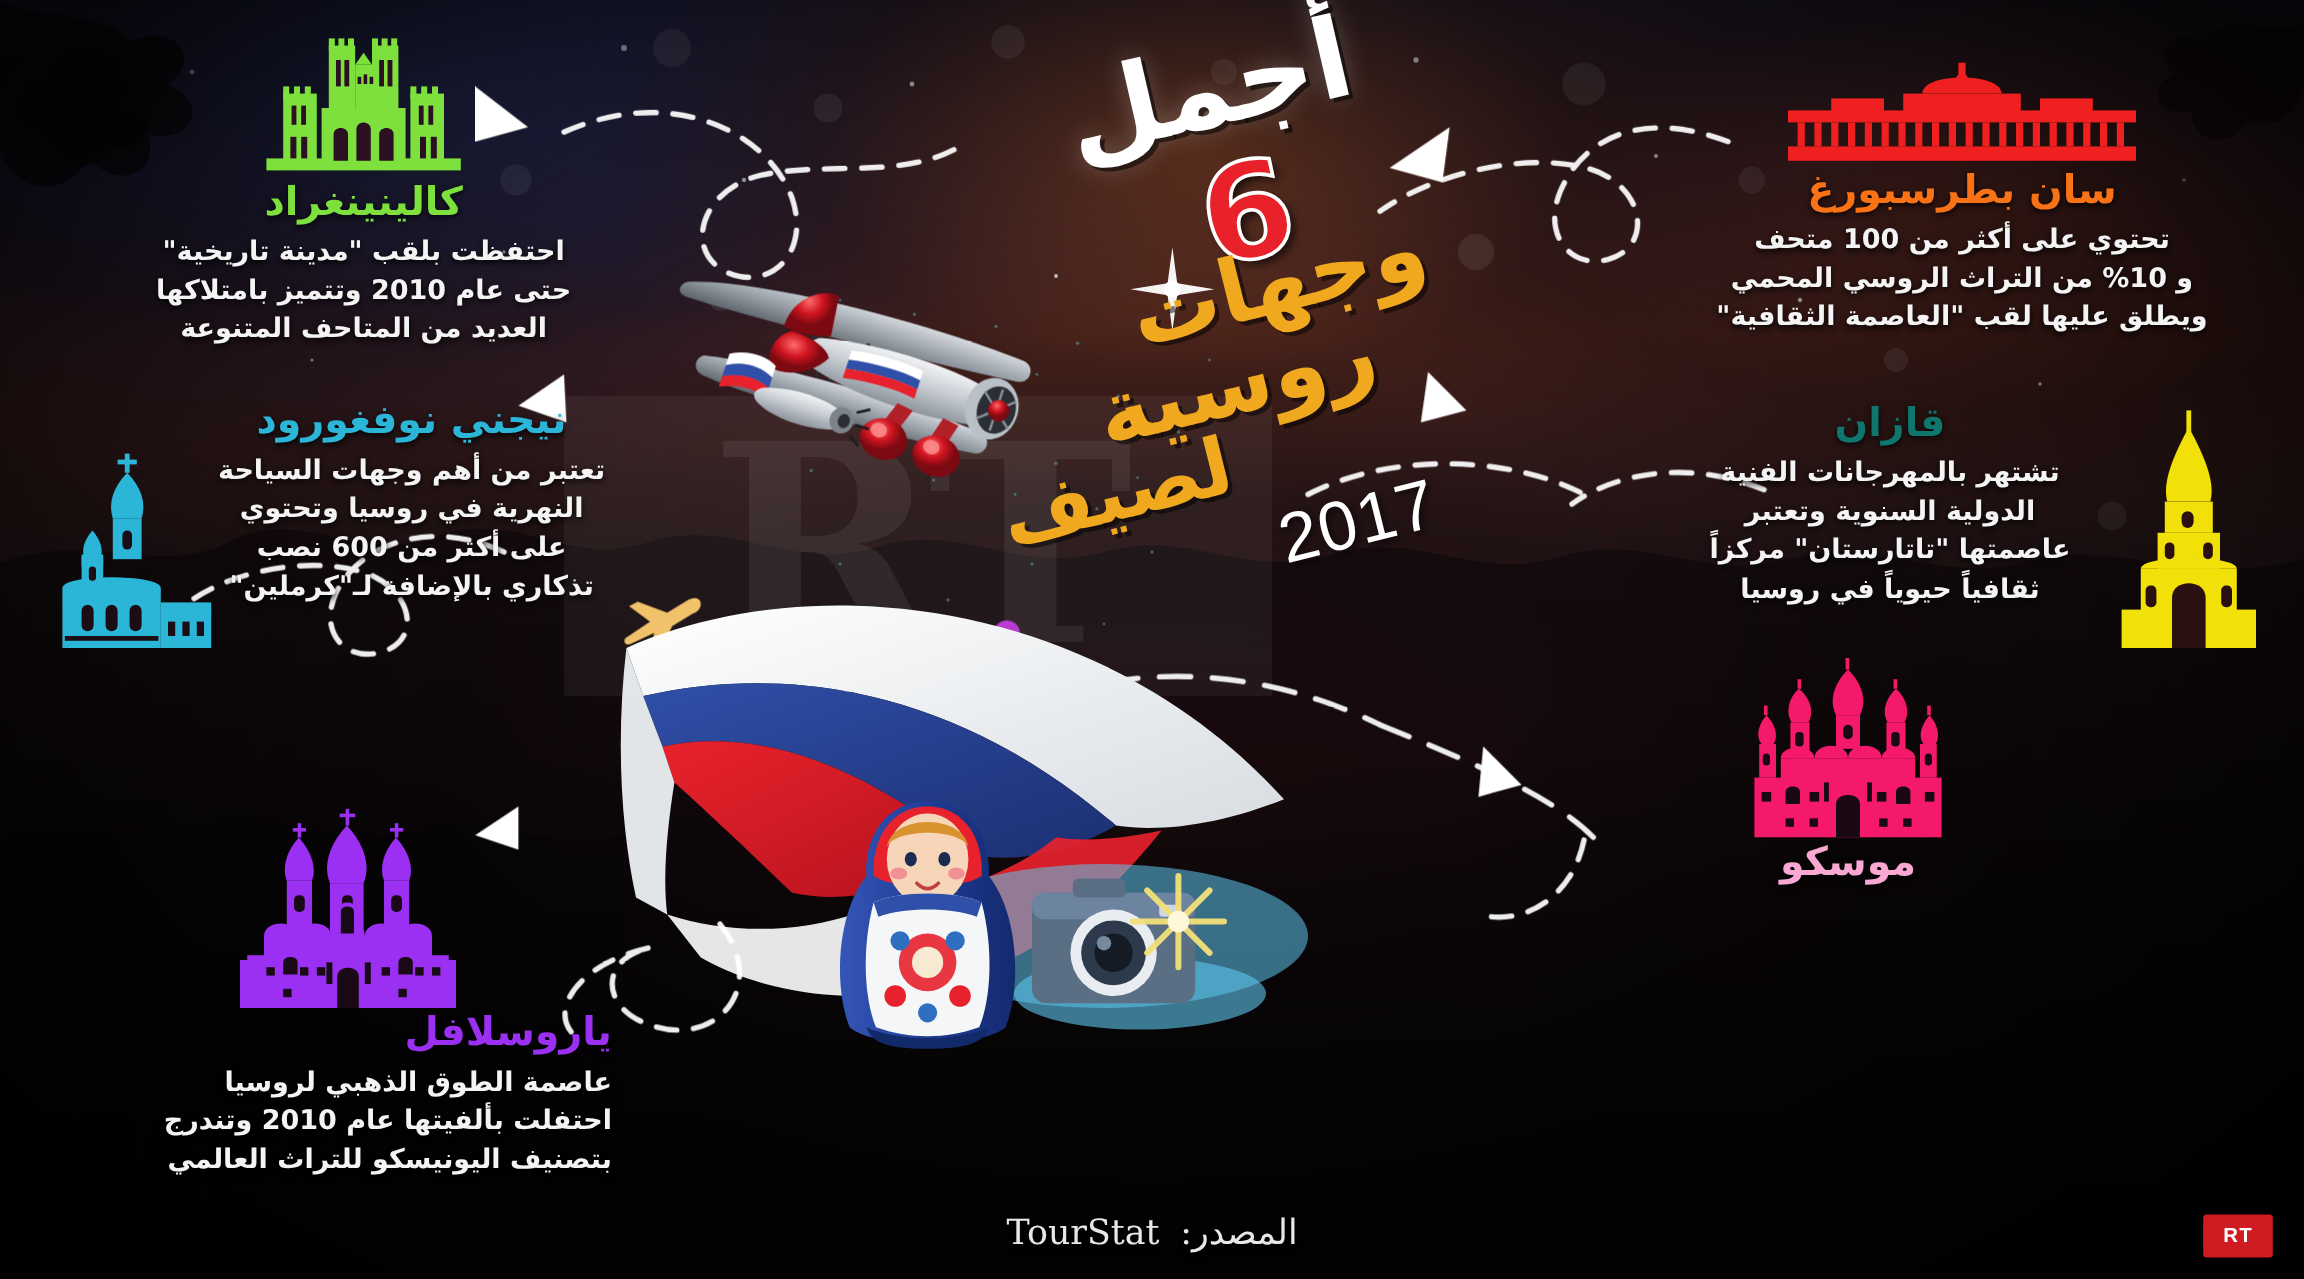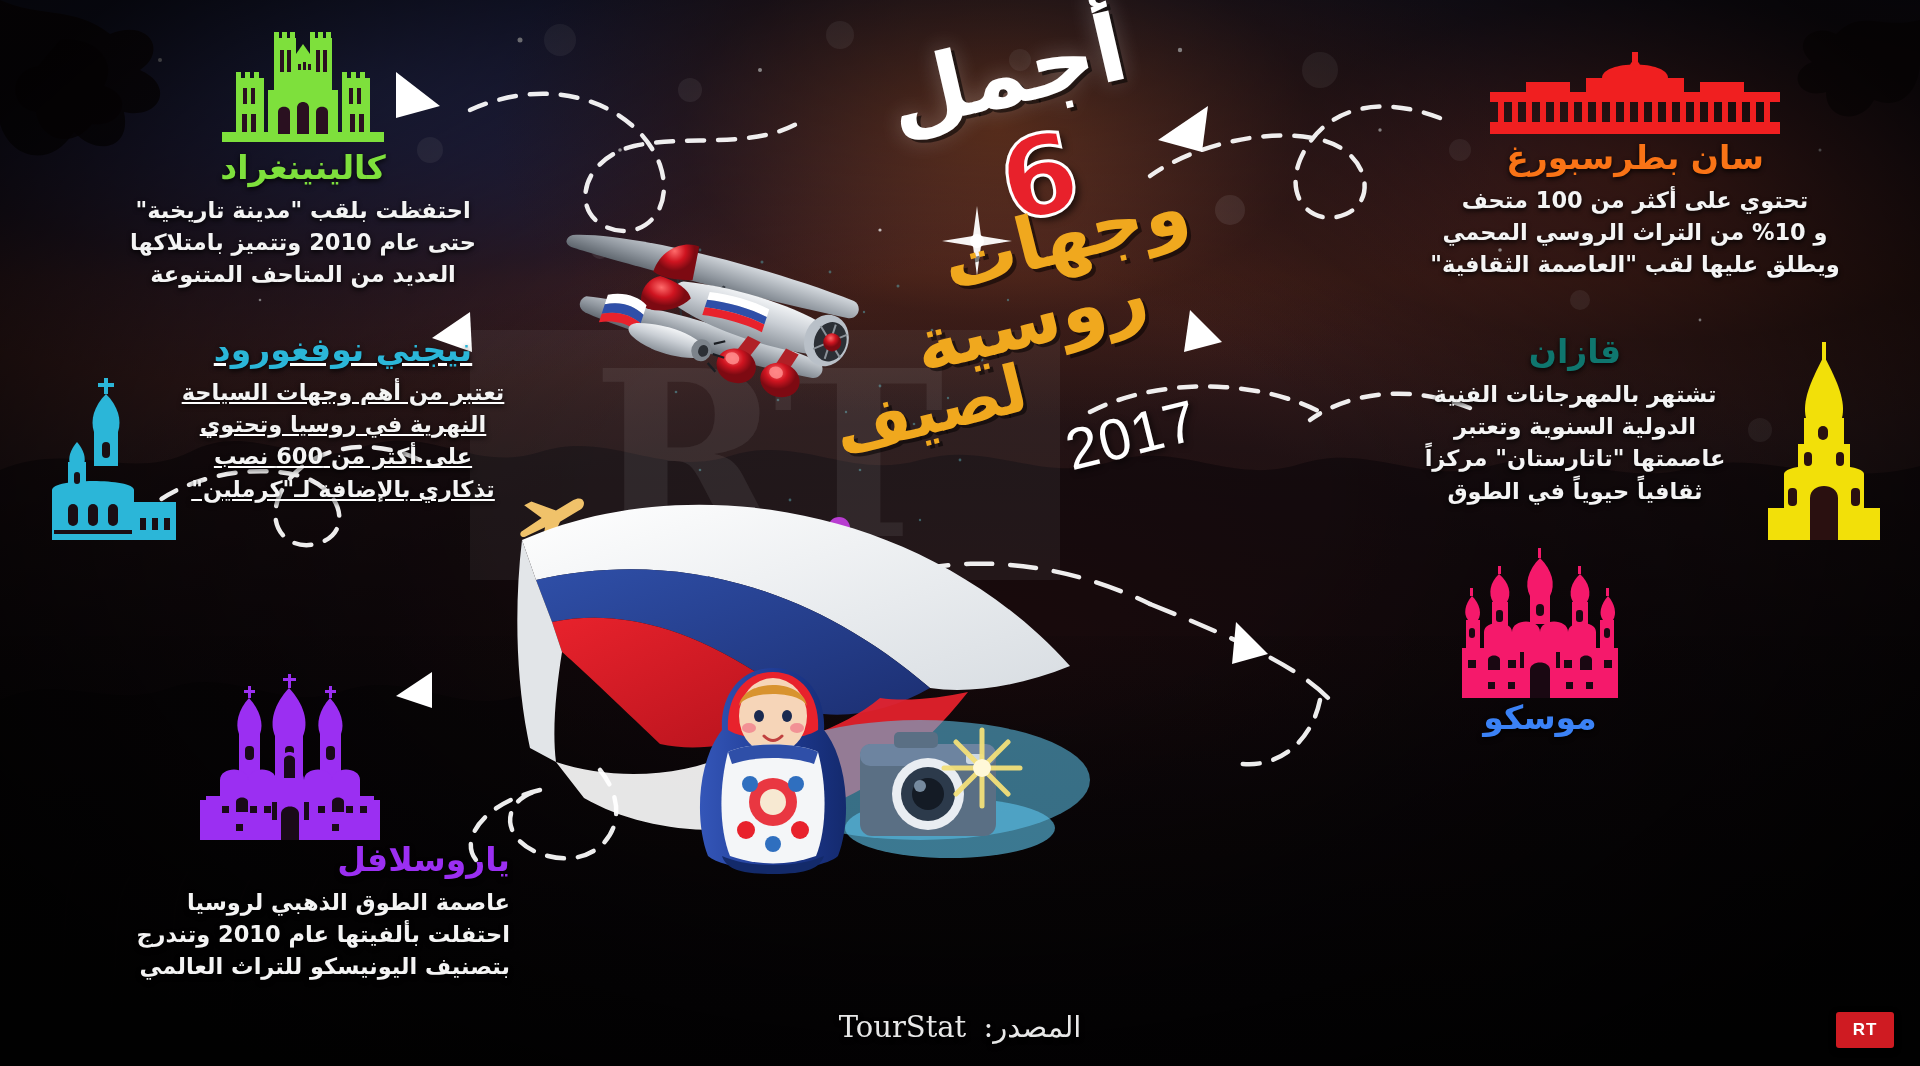--- a/index.html
+++ b/index.html
@@ -375,21 +375,21 @@
       <rect x="36" y="104" width="6" height="12" rx="3"></rect>
       <rect x="30" y="136" width="10" height="22" rx="5"></rect>
       <rect x="50" y="136" width="10" height="22" rx="5"></rect>
       <rect x="70" y="136" width="10" height="22" rx="5"></rect>
       <rect x="102" y="150" width="6" height="12"></rect>
         <rect x="114" y="150" width="6" height="12"></rect>
         <rect x="126" y="150" width="6" height="12"></rect>
       <rect x="16" y="162" width="78" height="4"></rect>
     </g>
   </svg>
-  <div class="block" style="left:158px; top:330px; width:370px;text-decoration:underline;">
+  <div class="block" style="left:158px; top:330px; width:370px;">
     <div class="city-name" style="color:#2bb6d8">نيجني نوفغورود</div>
     <div class="city-desc">تعتبر من أهم وجهات السياحة
 النهرية في روسيا وتحتوي
 على أكثر من 600 نصب
 تذكاري بالإضافة لـ"كرملين"</div>
   </div>
 
   <svg style="position:absolute;left:1760px;top:340px;width:130px;height:200px;" viewBox="0 0 130 200">
     <g fill="#f2e009">
       <rect x="62" y="2" width="4" height="18"></rect>
@@ -408,21 +408,21 @@
       <rect x="76" y="112" width="8" height="14" rx="4"></rect>
       <rect x="28" y="148" width="9" height="18" rx="4"></rect>
       <rect x="91" y="148" width="9" height="18" rx="4"></rect>
     </g>
   </svg>
   <div class="block" style="left:1380px; top:332px; width:390px;">
     <div class="city-name" style="color:#0f766e">قازان</div>
     <div class="city-desc">تشتهر بالمهرجانات الفنية
 الدولية السنوية وتعتبر
 عاصمتها "تاتارستان" مركزاً
-ثقافياً حيوياً في الطوق</div>
+ثقافياً حيوياً في روسيا</div>
   </div>
 
   <div class="block" style="left:70px; top:672px; width:440px;text-align:right;">
     <svg class="icon" width="180" height="168" viewBox="0 0 180 168">
       <g fill="#9b2ff2">
         <rect x="88" y="2" width="3" height="14"></rect>
           <rect x="83" y="6" width="13" height="3"></rect>
         <path d="M89,16 C74,32 69,50 75,64 L103,64 C109,50 104,32 89,16 Z"></path>
         <rect x="75" y="64" width="28" height="44"></rect>
         <rect x="48" y="14" width="3" height="12"></rect>
@@ -509,21 +509,21 @@
         <rect x="104" y="112" width="8" height="8"></rect>
           <rect x="144" y="112" width="8" height="8"></rect>
         <rect x="28" y="134" width="7" height="7"></rect>
           <rect x="48" y="134" width="7" height="7"></rect>
         <rect x="106" y="134" width="7" height="7"></rect>
           <rect x="126" y="134" width="7" height="7"></rect>
         <rect x="60" y="104" width="4" height="16"></rect>
           <rect x="96" y="104" width="4" height="16"></rect>
       </g>
     </svg>
-    <div class="city-name" style="color:#3b82f6">موسكو</div>
+    <div class="city-name" style="color:#f9a8d4">موسكو</div>
   </div>
 
   <div class="flag-wrap">
     <svg width="620" height="420" viewBox="0 0 620 420">
       <defs>
         <linearGradient id="fw" x1="0" y1="0" x2="1" y2="1">
           <stop offset="0%" stop-color="#ffffff"></stop>
             <stop offset="100%" stop-color="#d8dde2"></stop>
         </linearGradient>
         <linearGradient id="fb" x1="0" y1="0" x2="1" y2="1">

